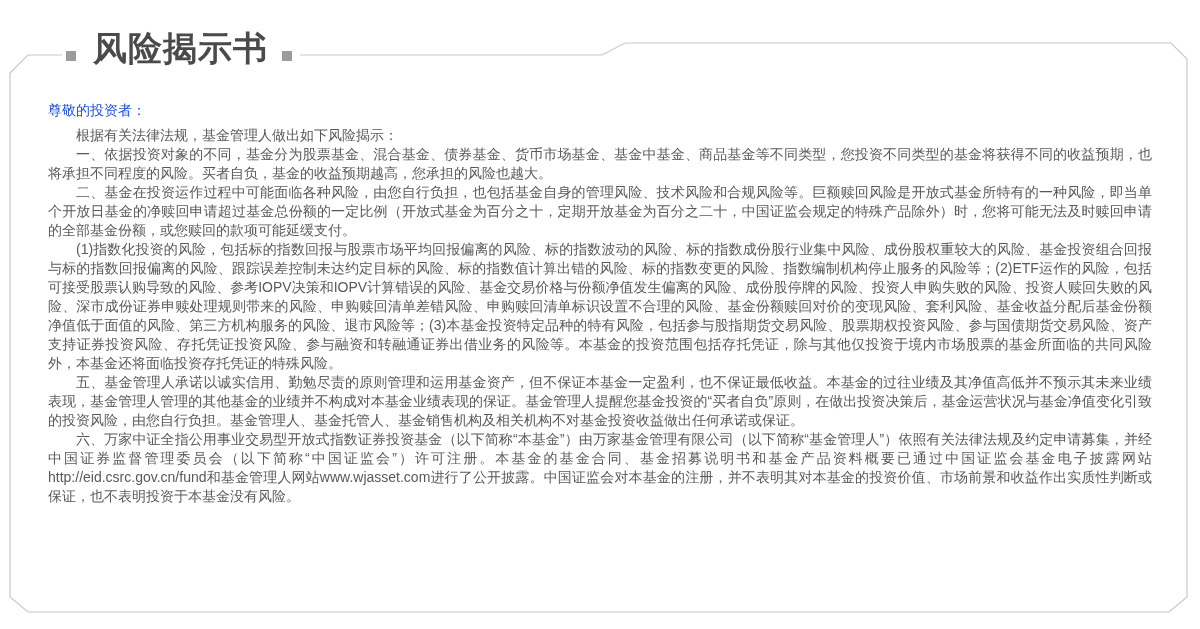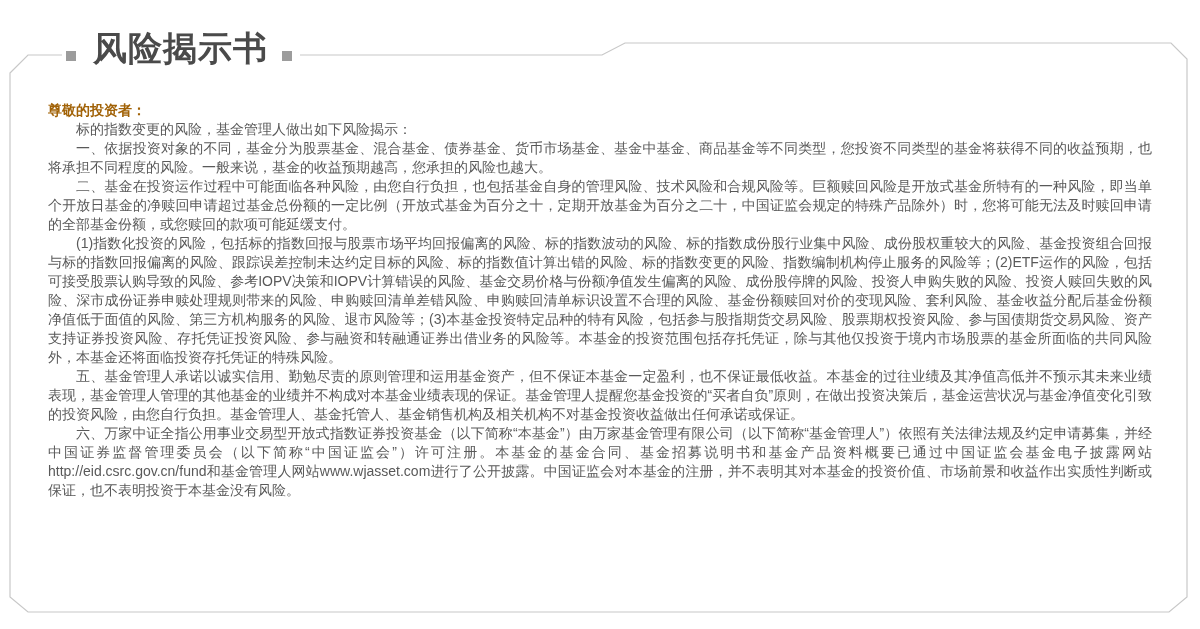--- a/index.html
+++ b/index.html
@@ -56,23 +56,23 @@
     left: 48px;
     top: 100px;
     width: 1104px;
     color: #595959;
     font-size: 14px;
     line-height: 19px;
     text-align: justify;
     z-index: 1;
   }
   .greeting {
-    font-weight: bold;
-    color: #a16207;
-    margin: 0 0 0 0;
+    font-weight: normal;
+    color: #1d4ed8;
+    margin: 0 0 6px 0;
     line-height: 20px;
   }
   .content p.para {
     margin: 0;
     text-indent: 2em;
   }
 </style>
 </head>
 <body>
 
@@ -83,21 +83,21 @@
   </svg>
 
   <div class="title-row">
     <span class="title-square left"></span>
     <span class="doc-title">风险揭示书</span>
     <span class="title-square right"></span>
   </div>
 
   <div class="content">
     <p class="greeting">尊敬的投资者：</p>
-    <p class="para">标的指数变更的风险，基金管理人做出如下风险揭示：</p>
-    <p class="para">一、依据投资对象的不同，基金分为股票基金、混合基金、债券基金、货币市场基金、基金中基金、商品基金等不同类型，您投资不同类型的基金将获得不同的收益预期，也将承担不同程度的风险。一般来说，基金的收益预期越高，您承担的风险也越大。</p>
+    <p class="para">根据有关法律法规，基金管理人做出如下风险揭示：</p>
+    <p class="para">一、依据投资对象的不同，基金分为股票基金、混合基金、债券基金、货币市场基金、基金中基金、商品基金等不同类型，您投资不同类型的基金将获得不同的收益预期，也将承担不同程度的风险。买者自负，基金的收益预期越高，您承担的风险也越大。</p>
     <p class="para">二、基金在投资运作过程中可能面临各种风险，由您自行负担，也包括基金自身的管理风险、技术风险和合规风险等。巨额赎回风险是开放式基金所特有的一种风险，即当单个开放日基金的净赎回申请超过基金总份额的一定比例（开放式基金为百分之十，定期开放基金为百分之二十，中国证监会规定的特殊产品除外）时，您将可能无法及时赎回申请的全部基金份额，或您赎回的款项可能延缓支付。</p>
     <p class="para">(1)指数化投资的风险，包括标的指数回报与股票市场平均回报偏离的风险、标的指数波动的风险、标的指数成份股行业集中风险、成份股权重较大的风险、基金投资组合回报与标的指数回报偏离的风险、跟踪误差控制未达约定目标的风险、标的指数值计算出错的风险、标的指数变更的风险、指数编制机构停止服务的风险等；(2)ETF运作的风险，包括可接受股票认购导致的风险、参考IOPV决策和IOPV计算错误的风险、基金交易价格与份额净值发生偏离的风险、成份股停牌的风险、投资人申购失败的风险、投资人赎回失败的风险、深市成份证券申赎处理规则带来的风险、申购赎回清单差错风险、申购赎回清单标识设置不合理的风险、基金份额赎回对价的变现风险、套利风险、基金收益分配后基金份额净值低于面值的风险、第三方机构服务的风险、退市风险等；(3)本基金投资特定品种的特有风险，包括参与股指期货交易风险、股票期权投资风险、参与国债期货交易风险、资产支持证券投资风险、存托凭证投资风险、参与融资和转融通证券出借业务的风险等。本基金的投资范围包括存托凭证，除与其他仅投资于境内市场股票的基金所面临的共同风险外，本基金还将面临投资存托凭证的特殊风险。</p>
     <p class="para">五、基金管理人承诺以诚实信用、勤勉尽责的原则管理和运用基金资产，但不保证本基金一定盈利，也不保证最低收益。本基金的过往业绩及其净值高低并不预示其未来业绩表现，基金管理人管理的其他基金的业绩并不构成对本基金业绩表现的保证。基金管理人提醒您基金投资的“买者自负”原则，在做出投资决策后，基金运营状况与基金净值变化引致的投资风险，由您自行负担。基金管理人、基金托管人、基金销售机构及相关机构不对基金投资收益做出任何承诺或保证。</p>
     <p class="para">六、万家中证全指公用事业交易型开放式指数证券投资基金（以下简称“本基金”）由万家基金管理有限公司（以下简称“基金管理人”）依照有关法律法规及约定申请募集，并经中国证券监督管理委员会（以下简称“中国证监会”）许可注册。本基金的基金合同、基金招募说明书和基金产品资料概要已通过中国证监会基金电子披露网站http://eid.csrc.gov.cn/fund和基金管理人网站www.wjasset.com进行了公开披露。中国证监会对本基金的注册，并不表明其对本基金的投资价值、市场前景和收益作出实质性判断或保证，也不表明投资于本基金没有风险。</p>
   </div>
 
 </div>
 
 </body></html>

